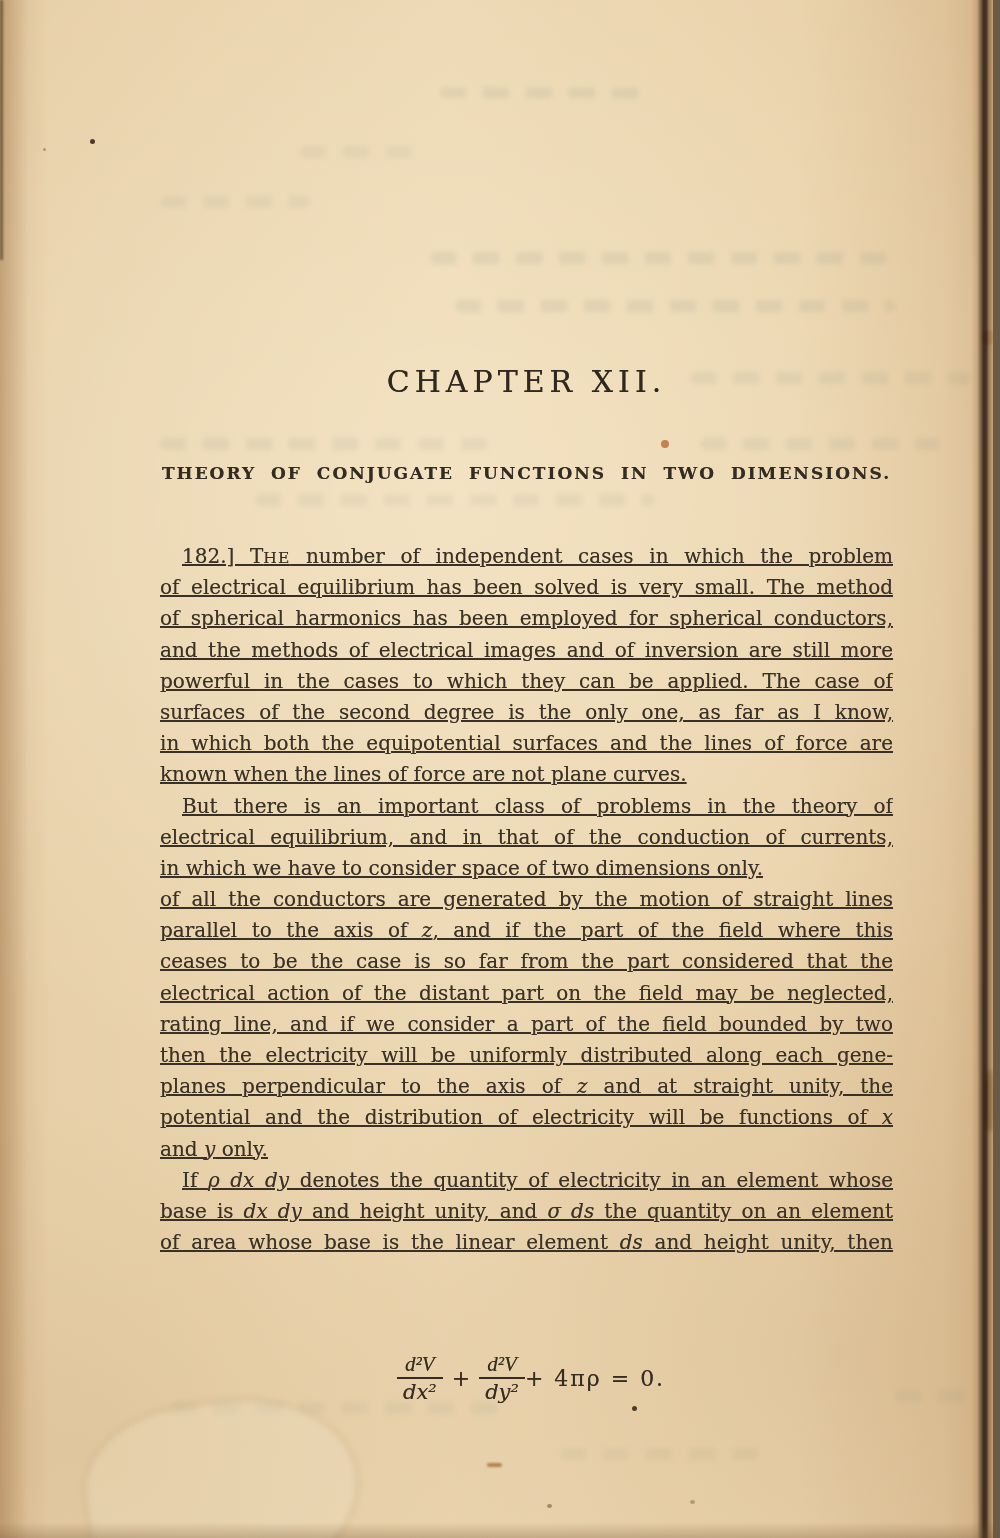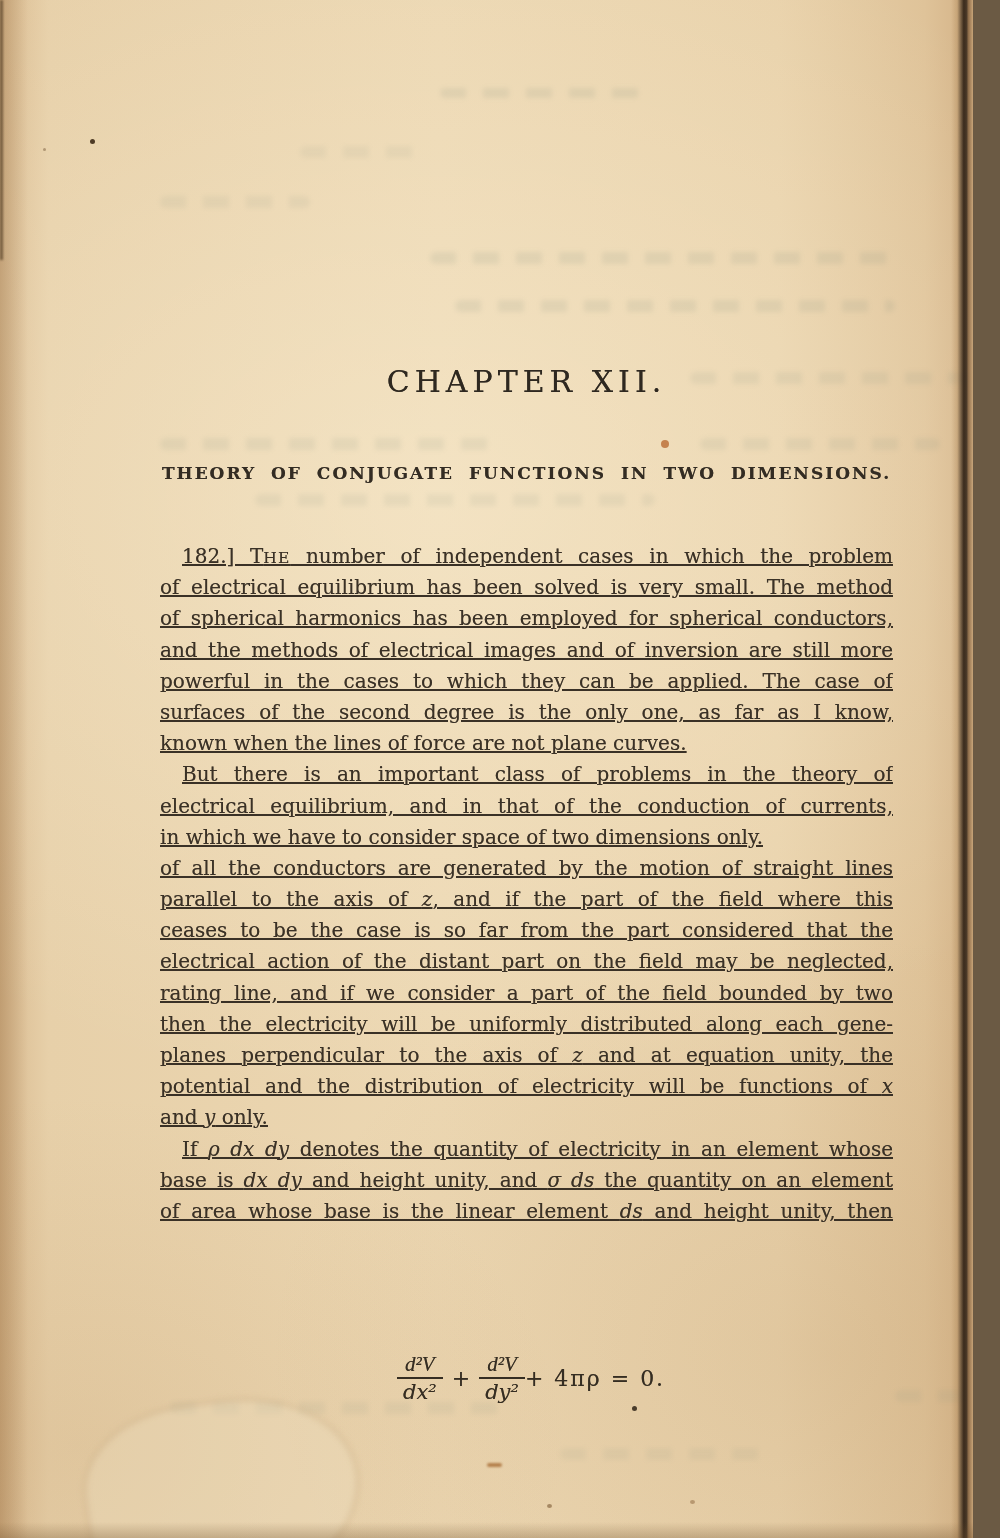--- a/index.html
+++ b/index.html
@@ -7,20 +7,21 @@
     position:relative;
     width:973px;height:1538px;
     overflow:hidden;
     font-family:"DejaVu Serif","Liberation Serif",serif;
     color:#3a3126;
     background:
       radial-gradient(ellipse 1100px 850px at 45% 32%, rgba(255,246,222,.38), rgba(255,246,222,0) 72%),
       radial-gradient(ellipse 800px 600px at 85% 88%, rgba(176,136,88,.16), rgba(176,136,88,0) 70%),
       radial-gradient(ellipse 700px 500px at 8% 94%, rgba(188,148,100,.18), rgba(188,148,100,0) 70%),
       linear-gradient(90deg,#d9ba90 0%,#e7d0a9 5%,#ecd7b2 45%,#e9d2ab 80%,#dfc399 95%,#d3b287 100%);
+    padding-left: 20px;
   }
   .page::after{ 
     content:"";position:absolute;left:0;right:0;bottom:0;height:16px;
     background:linear-gradient(0deg, rgba(110,80,45,.30), rgba(110,80,45,0));
   }
   
   .left-edge{position:absolute;left:0;top:0;bottom:0;width:28px;
     background:linear-gradient(90deg, rgba(146,104,58,.35), rgba(146,104,58,0));}
   .left-edge-line{position:absolute;left:0;top:0;width:3px;height:260px;
     background:rgba(52,34,16,.55);filter:blur(1px);}
@@ -127,35 +128,36 @@
     <div class="chapter-title">CHAPTER XII.</div>
     <div class="section-heading">THEORY OF CONJUGATE FUNCTIONS IN TWO DIMENSIONS.</div>
     <div class="paragraphs">
         <div>
           <div class="line indent"><span>182.]  T</span><span class="sc">HE</span><span> number of independent cases in which the problem</span></div>
           <div class="line"><span>of electrical equilibrium has been solved is very small.  The method</span></div>
           <div class="line"><span>of spherical harmonics has been employed for spherical conductors,</span></div>
           <div class="line"><span>and the methods of electrical images and of inversion are still more</span></div>
           <div class="line"><span>powerful in the cases to which they can be applied.  The case of</span></div>
           <div class="line"><span>surfaces of the second degree is the only one, as far as I know,</span></div>
+          <div class="line"><span>in which both the equipotential surfaces and the lines of force are</span></div>
           <div class="line last"><span>known when the lines of force are not plane curves.</span></div>
         </div>
         <div>
           <div class="line indent"><span>But there is an important class of problems in the theory of</span></div>
           <div class="line"><span>electrical equilibrium, and in that of the conduction of currents,</span></div>
           <div class="line last"><span>in which we have to consider space of two dimensions only.</span></div>
         </div>
         <div>
           <div class="line"><span>of all the conductors are generated by the motion of straight lines</span></div>
           <div class="line"><span>parallel to the axis of </span><em>z</em><span>, and if the part of the field where this</span></div>
           <div class="line"><span>ceases to be the case is so far from the part considered that the</span></div>
           <div class="line"><span>electrical action of the distant part on the field may be neglected,</span></div>
           <div class="line"><span>rating line, and if we consider a part of the field bounded by two</span></div>
           <div class="line"><span>then the electricity will be uniformly distributed along each gene-</span></div>
-          <div class="line"><span>planes perpendicular to the axis of </span><em>z</em><span> and at equation unity, the</span></div>
+          <div class="line"><span>planes perpendicular to the axis of </span><em>z</em><span> and at straight unity, the</span></div>
           <div class="line"><span>potential and the distribution of electricity will be functions of </span><em>x</em></div>
           <div class="line last"><span>and </span><em>y</em><span> only.</span></div>
         </div>
         <div>
           <div class="line indent"><span>If </span><em>ρ dx dy</em><span> denotes the quantity of electricity in an element whose</span></div>
           <div class="line"><span>base is </span><em>dx dy</em><span> and height unity, and </span><em>σ ds</em><span> the quantity on an element</span></div>
           <div class="line"><span>of area whose base is the linear element </span><em>ds</em><span> and height unity, then</span></div>
         </div>
       </div>
   </div>

